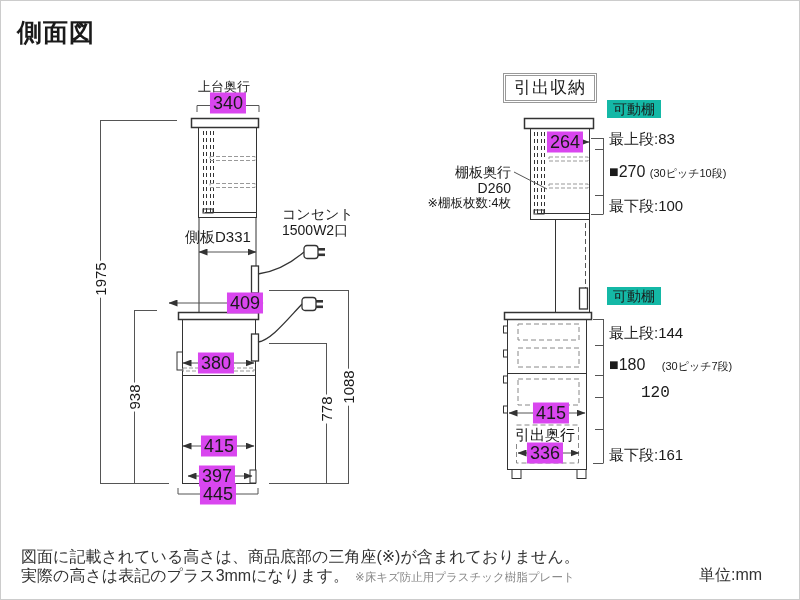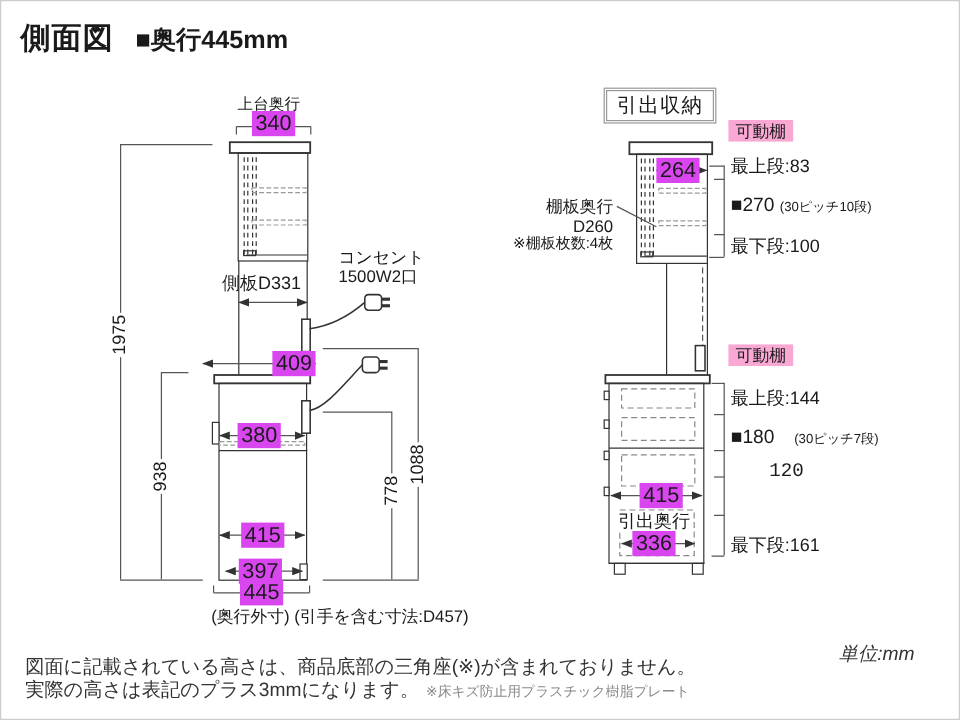--- a/index.html
+++ b/index.html
@@ -10,21 +10,21 @@
   }
   #linework{position:absolute;left:0;top:0;z-index:1;}
   .lbl{position:absolute;z-index:2;white-space:nowrap;line-height:1.15;}
   .hdim{position:absolute;z-index:3;white-space:nowrap;background:#d946ef;
         padding:0 3px;font-size:18px;transform:translate(-50%,-50%);}
   .vdim{position:absolute;z-index:3;white-space:nowrap;background:#fff;
         padding:0 2px;font-size:15px;transform:translate(-50%,-50%) rotate(-90deg);}
   .title-main{font-size:25px;font-weight:bold;letter-spacing:1px;}
   .title-depth{font-size:21px;font-weight:bold;}
   .unit-box{border:3px double #999;padding:2px 8px;font-size:17px;letter-spacing:1px;background:#fff;}
-  .tag{background:#f9a8d4;padding:1px 6px;font-size:14px;}
+  .tag{background:#14b8a6;padding:1px 6px;font-size:14px;}
   .ann{font-size:15px;}
   .ann-big{font-size:16px;}
   .note{font-size:16px;color:#333;}
   .note .sub{font-size:11.5px;color:#888;margin-left:6px;}
   .shelfnote{width:108px;text-align:right;font-size:14px;}
   .shelfnote .l3{font-size:12.5px;}
 </style>
 </head>
 <body>
 
@@ -149,31 +149,29 @@
       <line x1="592" y1="318.5" x2="602.5" y2="318.5"></line>
       <line x1="594" y1="344.5" x2="602.5" y2="344.5"></line>
       <line x1="594" y1="374.5" x2="602.5" y2="374.5"></line>
       <line x1="594" y1="396.5" x2="602.5" y2="396.5"></line>
       <line x1="594" y1="428.5" x2="602.5" y2="428.5"></line>
       <line x1="592" y1="462.5" x2="602.5" y2="462.5"></line>
     </g>
   </svg>
 
   <div class="lbl title-main" style="left:16px;top:17px;">側面図</div>
-  <div class="lbl title-depth" style="left:112px;top:21px;">■奥行445mm</div>
 
   <div class="lbl" style="left:197px;top:79px;font-size:13px;">上台奥行</div>
   <div class="hdim" style="left:227px;top:102px;">340</div>
   <div class="lbl" style="left:184px;top:227px;font-size:15px;">側板D331</div>
   <div class="hdim" style="left:212px;top:302px;margin-left:32px;">409</div>
   <div class="hdim" style="left:215px;top:362px;">380</div>
   <div class="hdim" style="left:218px;top:445px;">415</div>
   <div class="hdim" style="left:216px;top:475px;">397</div>
   <div class="hdim" style="left:217px;top:493px;">445</div>
-  <div class="lbl" style="left:175px;top:504px;font-size:14px;">(奥行外寸) (引手を含む寸法:D457)</div>
   <div class="vdim" style="left:99px;top:278px;">1975</div>
   <div class="vdim" style="left:133px;top:396px;">938</div>
   <div class="vdim" style="left:325px;top:408px;">778</div>
   <div class="vdim" style="left:347px;top:386px;">1088</div>
   <div class="lbl" style="left:281px;top:205px;font-size:14px;">コンセント</div>
   <div class="lbl" style="left:281px;top:221px;font-size:14px;">1500W2口</div>
 
   <div class="lbl unit-box" style="left:502px;top:72px;">引出収納</div>
   <div class="lbl tag" style="left:606px;top:99px;">可動棚</div>
   <div class="lbl tag" style="left:606px;top:286px;">可動棚</div>
@@ -193,15 +191,15 @@
   <div class="lbl" style="left:608px;top:355px;"><span class="ann-big">■180</span> <span style="font-size:11px;padding-left:12px;">(30ピッチ7段)</span></div>
   <div class="lbl ann-big" style="left:640px;top:383px;font-family:Liberation Mono, monospace;">120</div>
   <div class="lbl ann" style="left:608px;top:445px;">最下段:161</div>
 
   <div class="hdim" style="left:550px;top:412px;">415</div>
   <div class="lbl" style="left:514px;top:425px;font-size:15px;background:#fff;">引出奥行</div>
   <div class="hdim" style="left:544px;top:452px;">336</div>
 
   <div class="lbl note" style="left:20px;top:547px;">図面に記載されている高さは、商品底部の三角座(※)が含まれておりません。</div>
   <div class="lbl note" style="left:20px;top:566px;"><span>実際の高さは表記のプラス3mmになります。</span><span class="sub">※床キズ防止用プラスチック樹脂プレート</span></div>
-  <div class="lbl note" style="left:698px;top:536px;font-style:italic;">単位:mm</div>
+  <div class="lbl note" style="left:698px;top:565px;">単位:mm</div>
 
 </div>
 
 </body></html>

